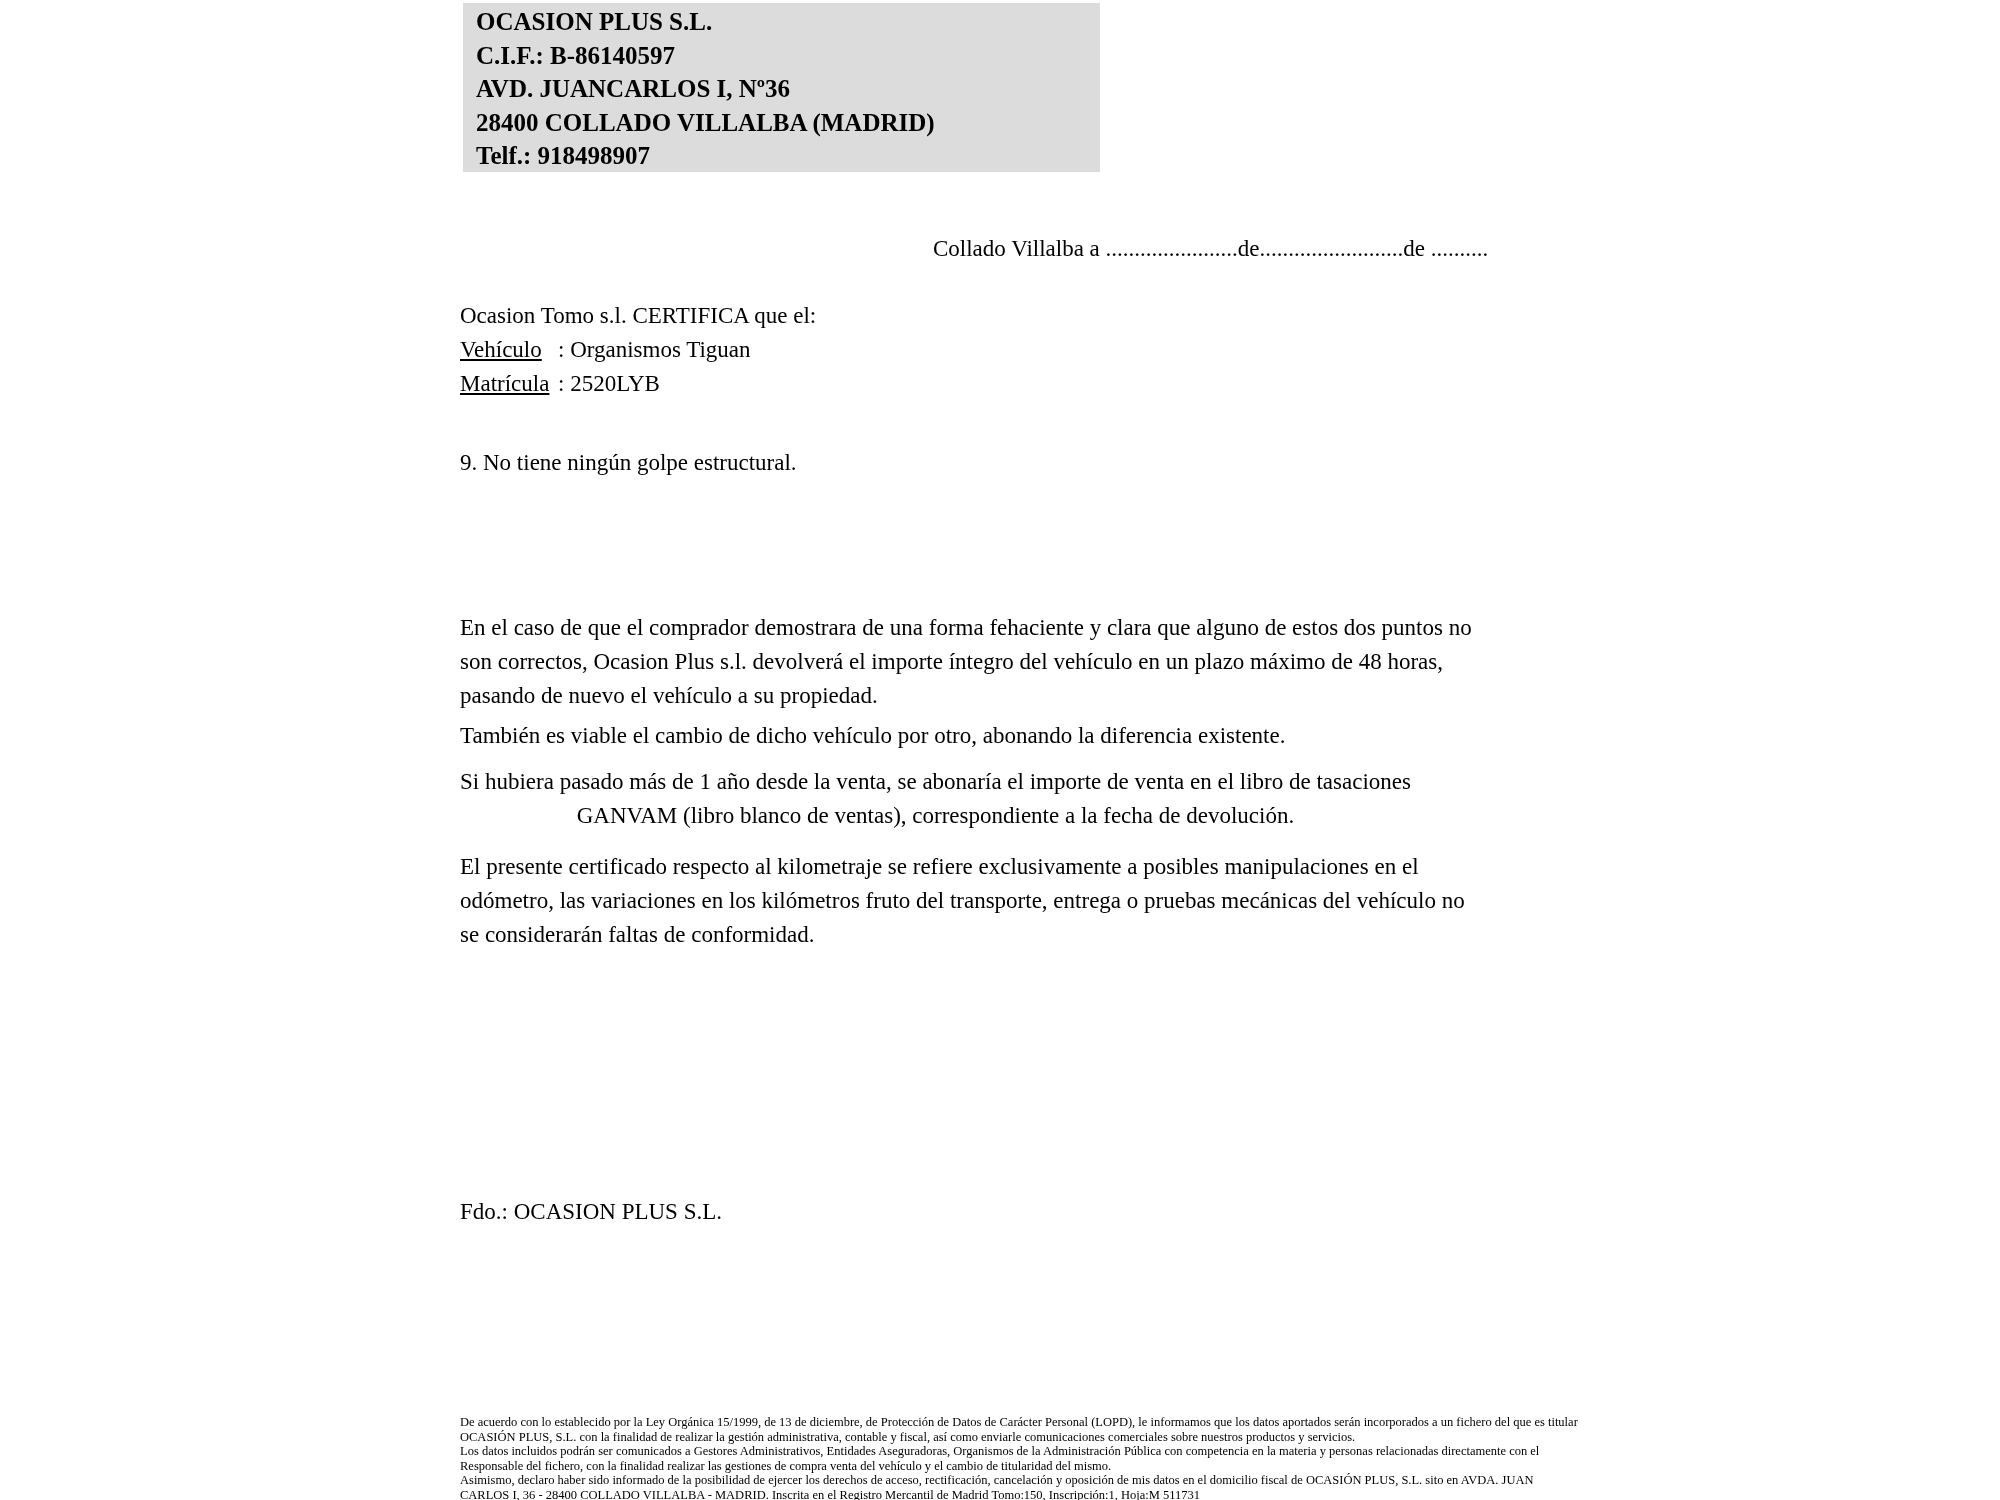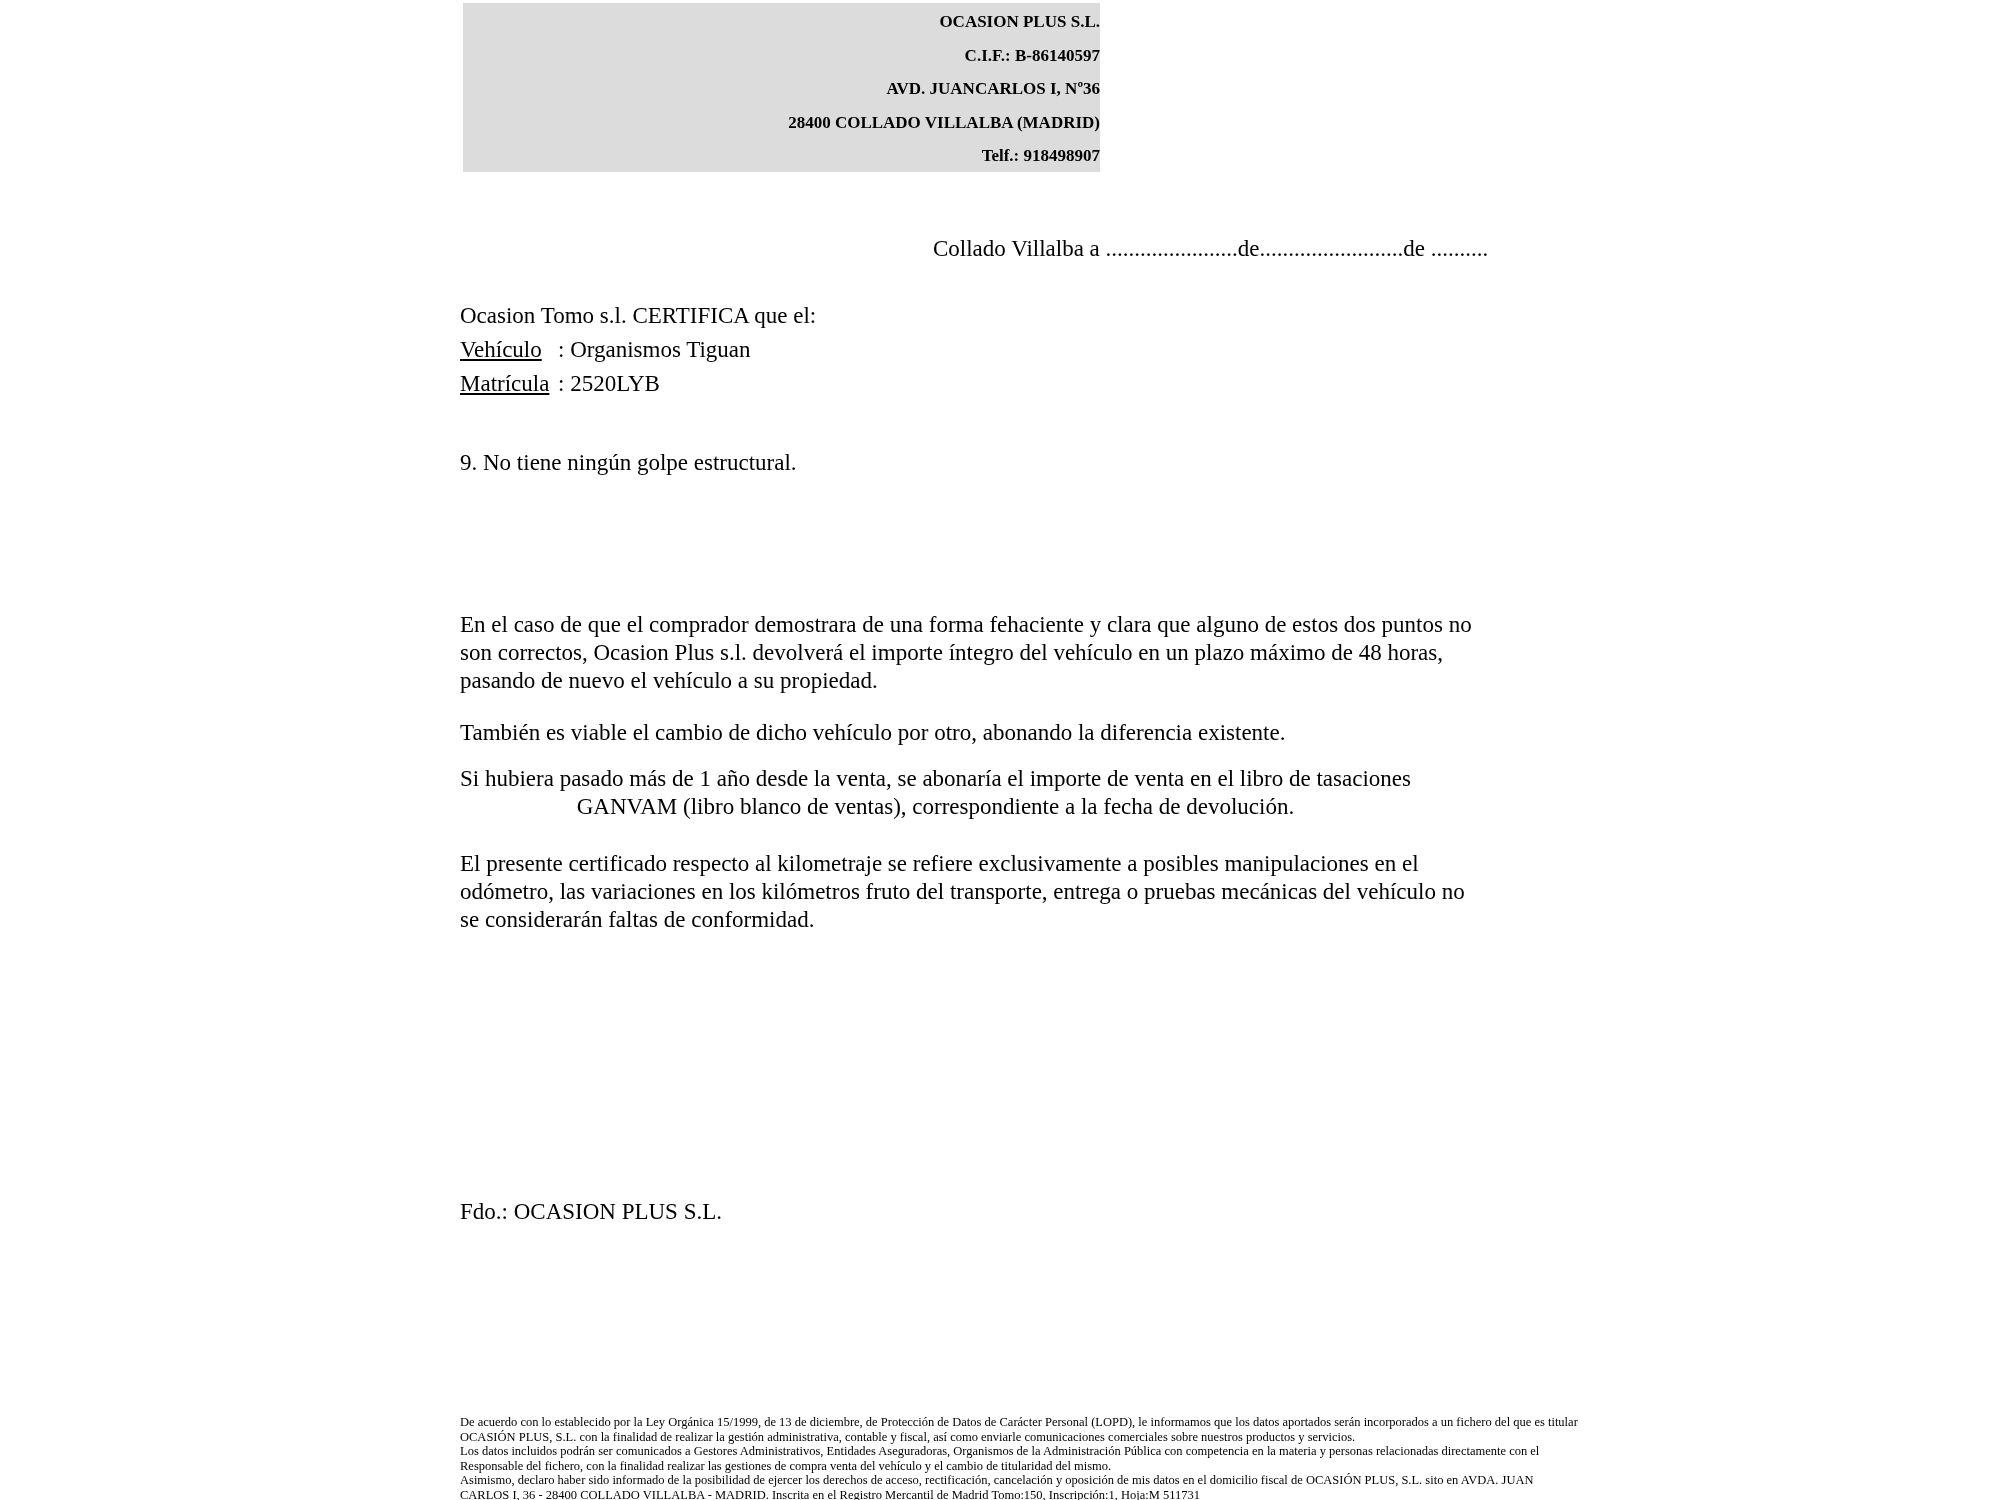--- a/index.html
+++ b/index.html
@@ -18,24 +18,23 @@
 
   
   .header-box {
     position: absolute;
     left: 463px; top: 3px;
     width: 637px; height: 169px;
     background: #dcdcdc;
     padding: 2px 0 0 13px;
     box-sizing: border-box;
     font-weight: bold;
-    font-size: 17px;
+    font-size: 25px;
     line-height: 33.6px;
     white-space: nowrap;
-    text-align: right;
   }
 
   .date-line {
     position: absolute;
     left: 933px; top: 236px;
     font-size: 23px;
     white-space: nowrap;
   }
 
   .certify {
@@ -57,21 +56,21 @@
     font-size: 23px;
     white-space: nowrap;
   }
   .point-1 { top: 450px; }
   .point-2 { top: 505px; }
 
   .para {
     position: absolute;
     left: 460px;
     font-size: 23px;
-    line-height: 28px;
+    line-height: 34px;
     white-space: pre;
   }
   .para-1 { top: 611px; }
   .para-2 { top: 719px; }
   .para-3 { top: 765px; text-align: center; }
   .para-4 { top: 850px; }
 
   .signature {
     position: absolute;
     left: 460px; top: 1199px;

